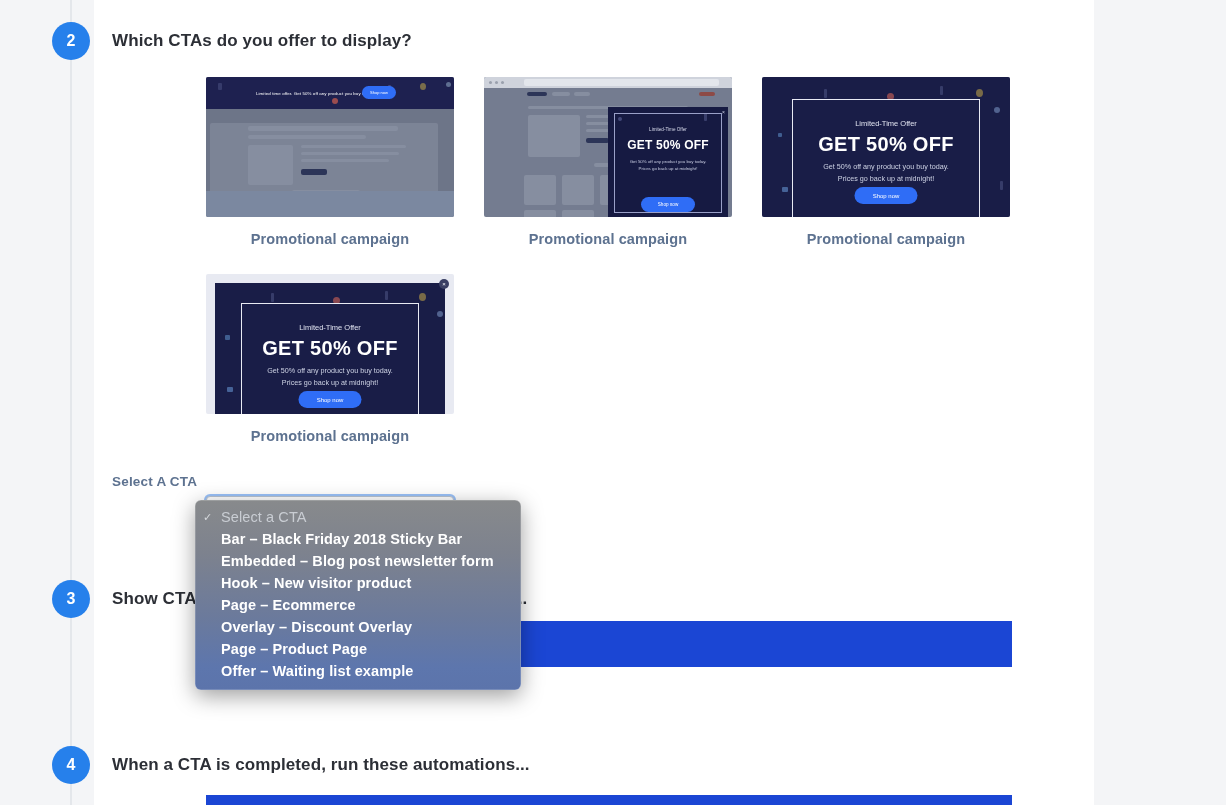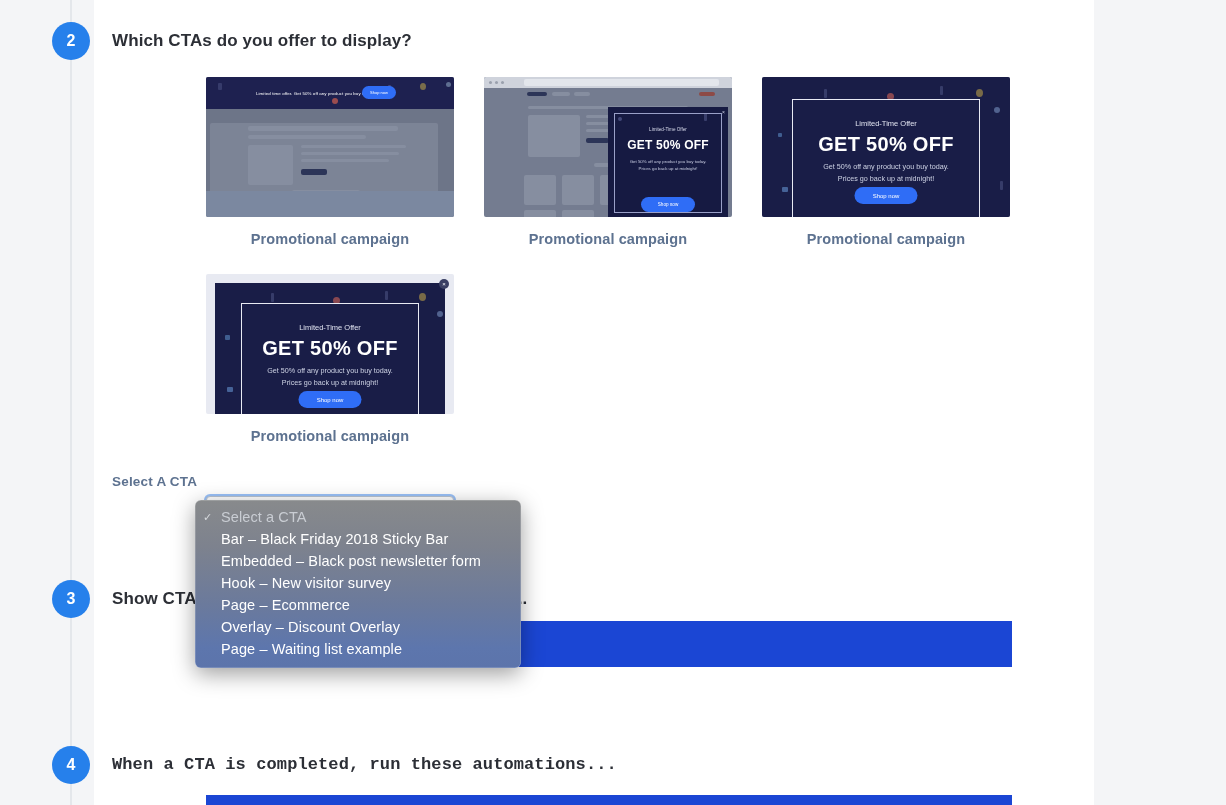--- a/index.html
+++ b/index.html
@@ -139,21 +139,21 @@
     border-radius: 6px;
     background: linear-gradient(to bottom, #888a8c 0%, #7d828e 28%, #6b7a9c 62%, #5d76ad 88%, #5c74ab 100%);
     box-shadow: 0 6px 22px rgba(0,0,0,.38), 0 0 0 .5px rgba(255,255,255,.35) inset;
     color: #ffffff;
   }
   .menu-item {
     position: relative;
     height: 22px; line-height: 22px;
     padding-left: 26px;
     font-size: 14.5px;
-    font-weight: normal;
+    font-weight: bold;
     white-space: nowrap;
     letter-spacing: .1px;
   }
   .menu-item.selected { color: #c9cdd3; font-weight: normal; }
   .menu-check {
     position: absolute; left: 8px; top: 0; line-height: 22px;
     font-size: 11px; color: #d7dade;
   }
 
   
@@ -300,29 +300,30 @@
   </div>
 
   <div class="field-label">Select A CTA</div>
   <div class="select-box"></div>
 
   <div class="step-circle" style="top:580px;">3</div>
   <div class="step-title" style="top:589px;">Show CTAs to people who meet these conditions...</div>
   <div class="banner" style="top:621px; height:46px;">Select a CTA below!</div>
 
   <div class="step-circle" style="top:746px;">4</div>
-  <div class="step-title" style="top:755px;font-family:Liberation Mono, monospace;">When a CTA is completed, run these automations...</div>
+  <div class="step-title" style="top:755px;">When a CTA is completed, run these automations...</div>
   <div class="banner" style="top:795px; height:46px;">Select a CTA below!</div>
 
   <div class="menu">
     <div class="menu-item selected">
       <span class="menu-check">✓</span>
       <span>Select a CTA</span>
     </div>
     <div class="menu-item"><span>Bar – Black Friday 2018 Sticky Bar</span></div>
-    <div class="menu-item"><span>Embedded – Black post newsletter form</span></div>
-    <div class="menu-item"><span>Hook – New visitor survey</span></div>
+    <div class="menu-item"><span>Embedded – Blog post newsletter form</span></div>
+    <div class="menu-item"><span>Hook – New visitor product</span></div>
     <div class="menu-item"><span>Page – Ecommerce</span></div>
     <div class="menu-item"><span>Overlay – Discount Overlay</span></div>
-    <div class="menu-item"><span>Page – Waiting list example</span></div>
+    <div class="menu-item"><span>Page – Product Page</span></div>
+    <div class="menu-item"><span>Offer – Waiting list example</span></div>
   </div>
 
 </div>
 
 </body></html>

